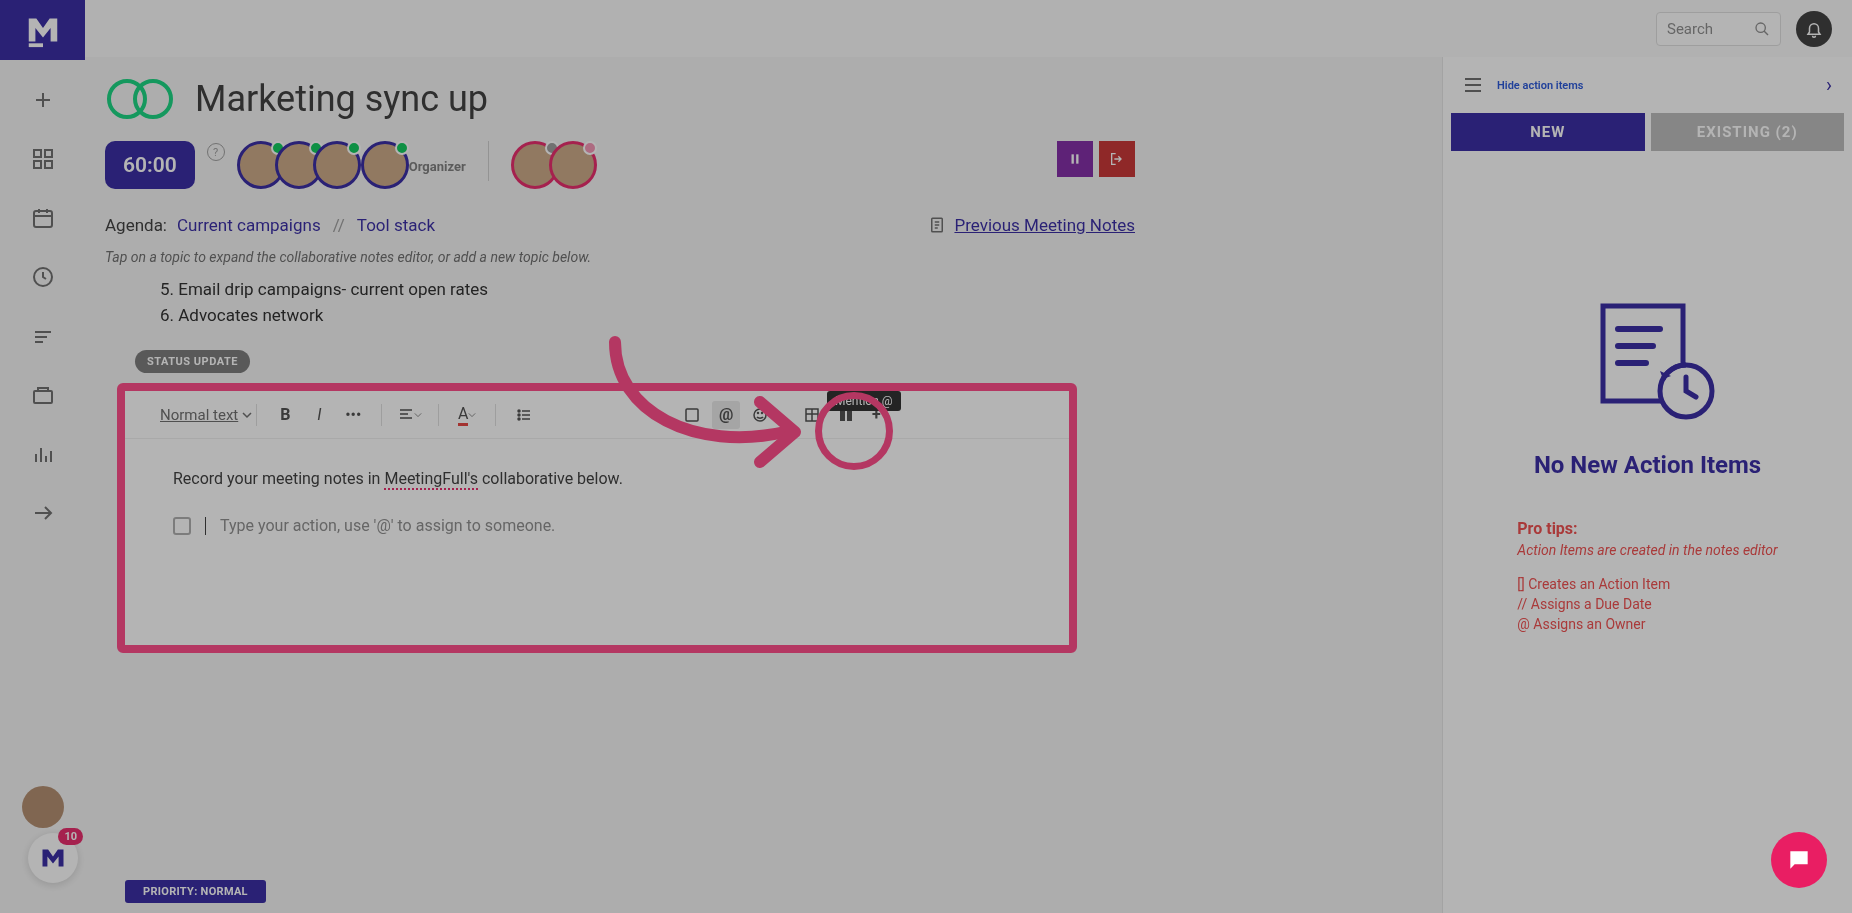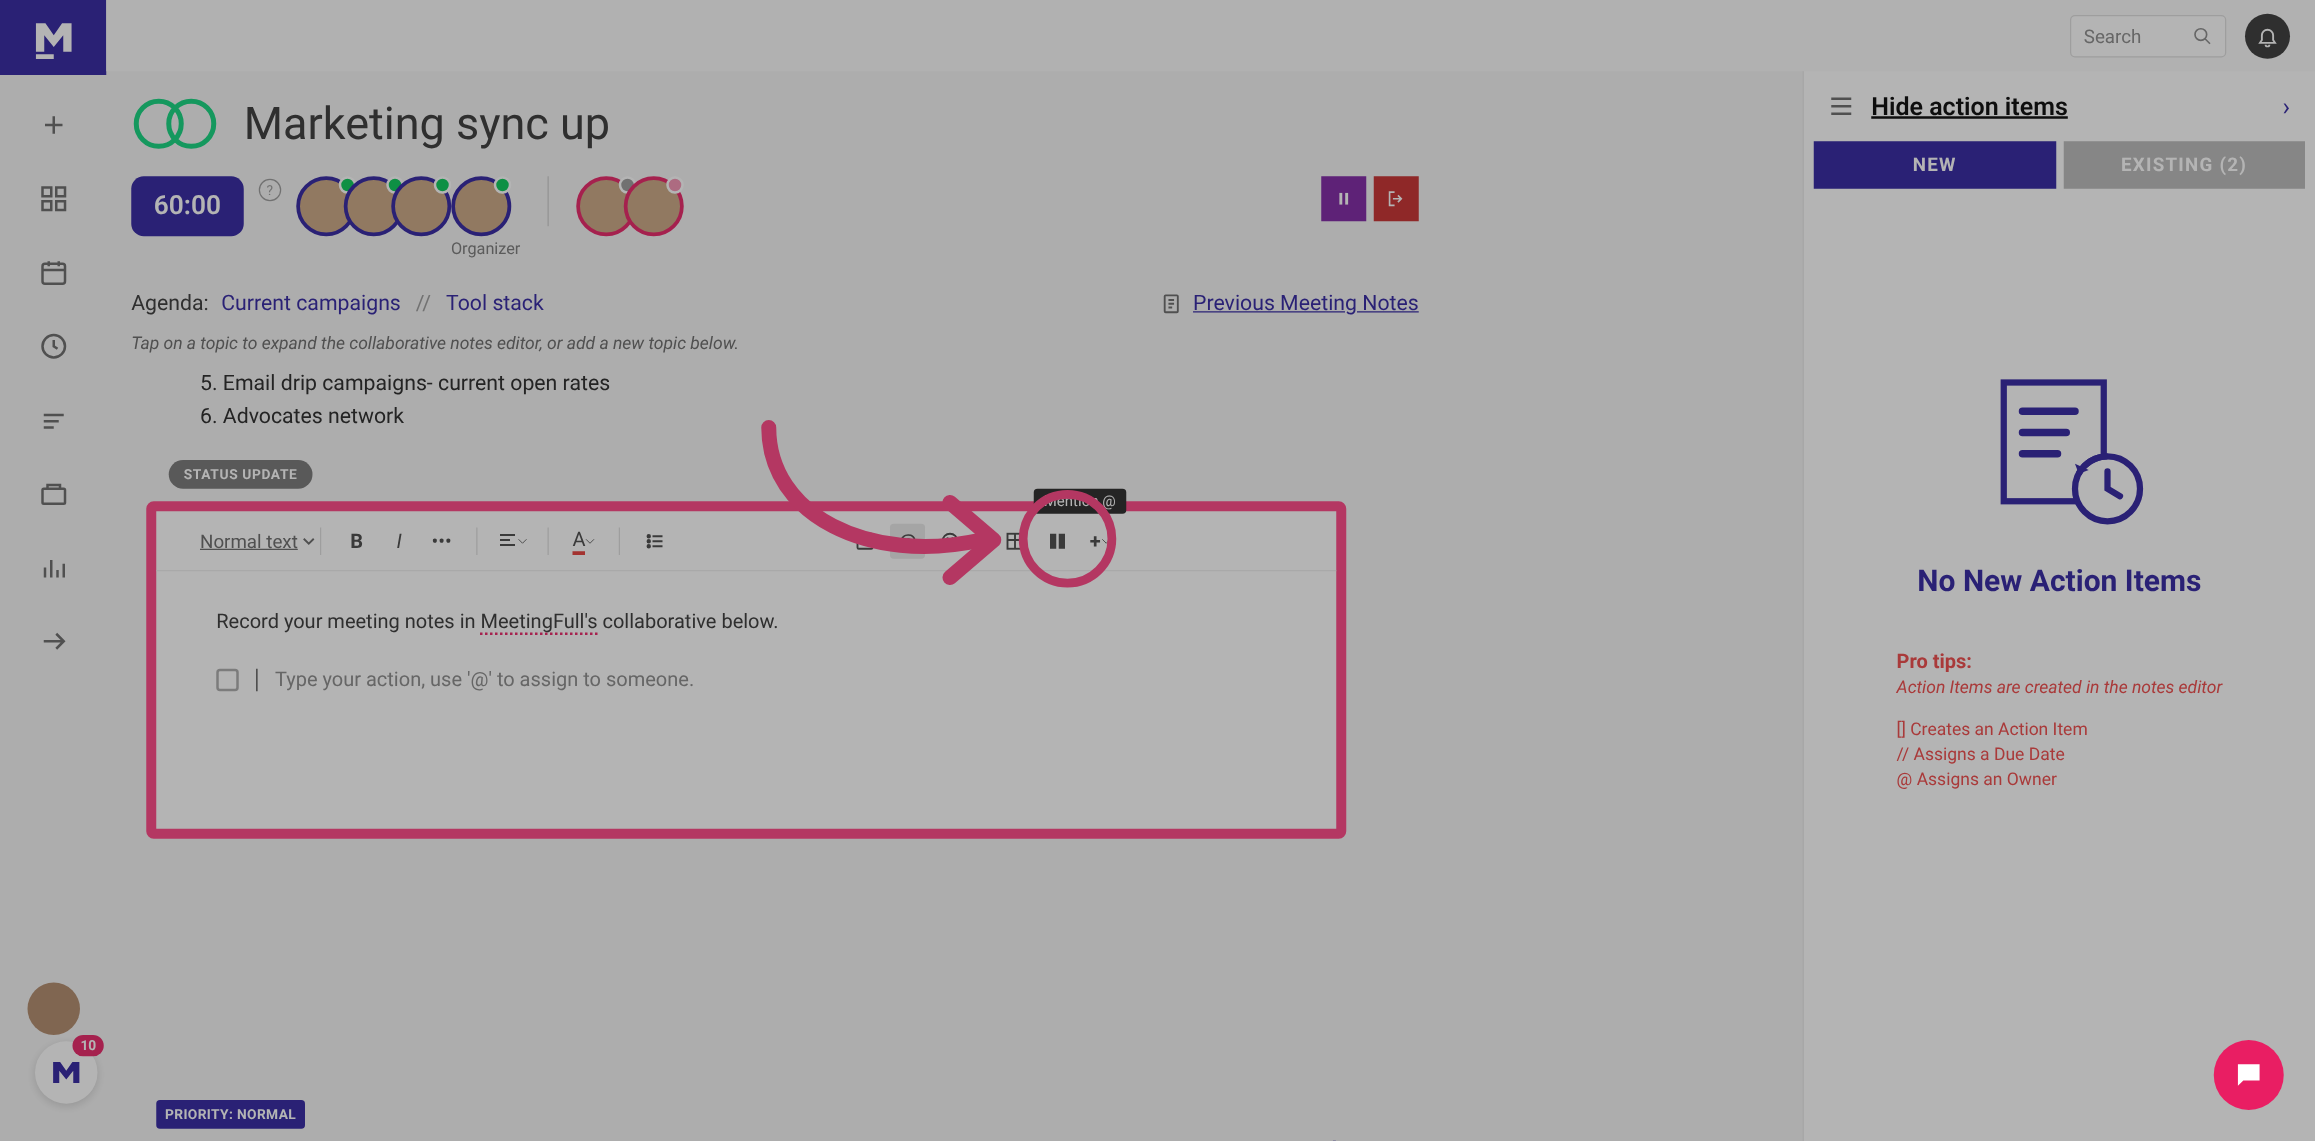--- a/index.html
+++ b/index.html
@@ -73,29 +73,29 @@
 .action-placeholder { font-size: 16px; color: #888; }
 .cursor-line { border-left: 1px solid #333; height: 18px; display: inline-block; }
 
 
 .arrow-annotation { position: absolute; left: 490px; top: 275px; pointer-events: none; z-index: 50; }
 .mention-circle { position: absolute; left: 710px; top: 335px; width: 78px; height: 78px; border: 7px solid #ff4081; border-radius: 50%; pointer-events: none; z-index: 50; }
 .tooltip-mention { position: absolute; left: 722px; top: 334px; background: #222; color: #fff; font-size: 12px; padding: 3px 8px; border-radius: 3px; z-index: 49; }
 
 
 .priority-section { position: absolute; bottom: 0; left: 20px; right: 0; width: 960px; }
-.priority-badge { display: inline-block; background: #2b1e9f; color: #fff; font-size: 11px; font-weight: 700; padding: 5px 7px; border-radius: 3px; margin-bottom: 10px; letter-spacing: 0.3px; }
+.priority-badge { display: inline-block; background: #2b1e9f; color: #fff; font-size: 11px; font-weight: 700; padding: 5px 18px; border-radius: 3px; margin-bottom: 10px; letter-spacing: 0.3px; }
 .tool-stack-title { font-size: 24px; color: #333; }
 .plus-right { position: absolute; right: 10px; top: 25px; font-size: 26px; color: #2b1e9f; }
 
 
 .right-panel { position: absolute; right: 0; top: 57px; width: 410px; height: 856px; background: #fff; border-left: 1px solid #e5e5e5; }
 .panel-header { display: flex; align-items: center; padding: 16px 20px; gap: 14px; }
 .hamburger { color: #666; }
-.hide-link { color: #000000; text-decoration: underline; font-size: 20px; font-weight: 600; }
+.hide-link { color: #1d4ed8; font-size: 11px; font-weight: 600; }
 .chevron-right { margin-left: auto; color: #2b1e9f; font-size: 20px; }
 .tabs { display: flex; padding: 0 8px; gap: 6px; }
 .tab { flex: 1; text-align: center; padding: 10px 0; font-size: 15px; font-weight: 700; letter-spacing: 1px; }
 .tab.active { background: #2b1e9f; color: #fff; }
 .tab.inactive { background: #b8b8b8; color: #fff; }
 .empty-state { display: flex; flex-direction: column; align-items: center; padding-top: 140px; }
 .empty-icon { width: 140px; height: 140px; margin-bottom: 20px; }
 .empty-title { font-size: 24px; font-weight: 700; color: #2b1e9f; }
 .pro-tips { padding: 40px 45px 0; font-size: 14px; color: #ef4444; }
 .pro-tips-title { font-weight: 700; margin-bottom: 4px; font-size: 16px;}
@@ -190,21 +190,21 @@
     <div class="avatars">
       <div class="avatar">
           <span class="status-dot status-green"></span>
         </div>
       <div class="avatar">
           <span class="status-dot status-green"></span>
         </div>
       <div class="avatar">
           <span class="status-dot status-green"></span>
         </div>
-      <div style="display:flex;flex-direction:column;">
+      <div style="display:flex;align-items:center;font-weight:bold;">
         <div class="avatar">
             <span class="status-dot status-green"></span>
           </div>
         <span class="organizer-label">Organizer</span>
       </div>
     </div>
     <div class="vert-divider"></div>
     <div class="avatars">
       <div class="avatar red-border" style="margin-left:0">
           <span class="status-dot status-gray"></span>

